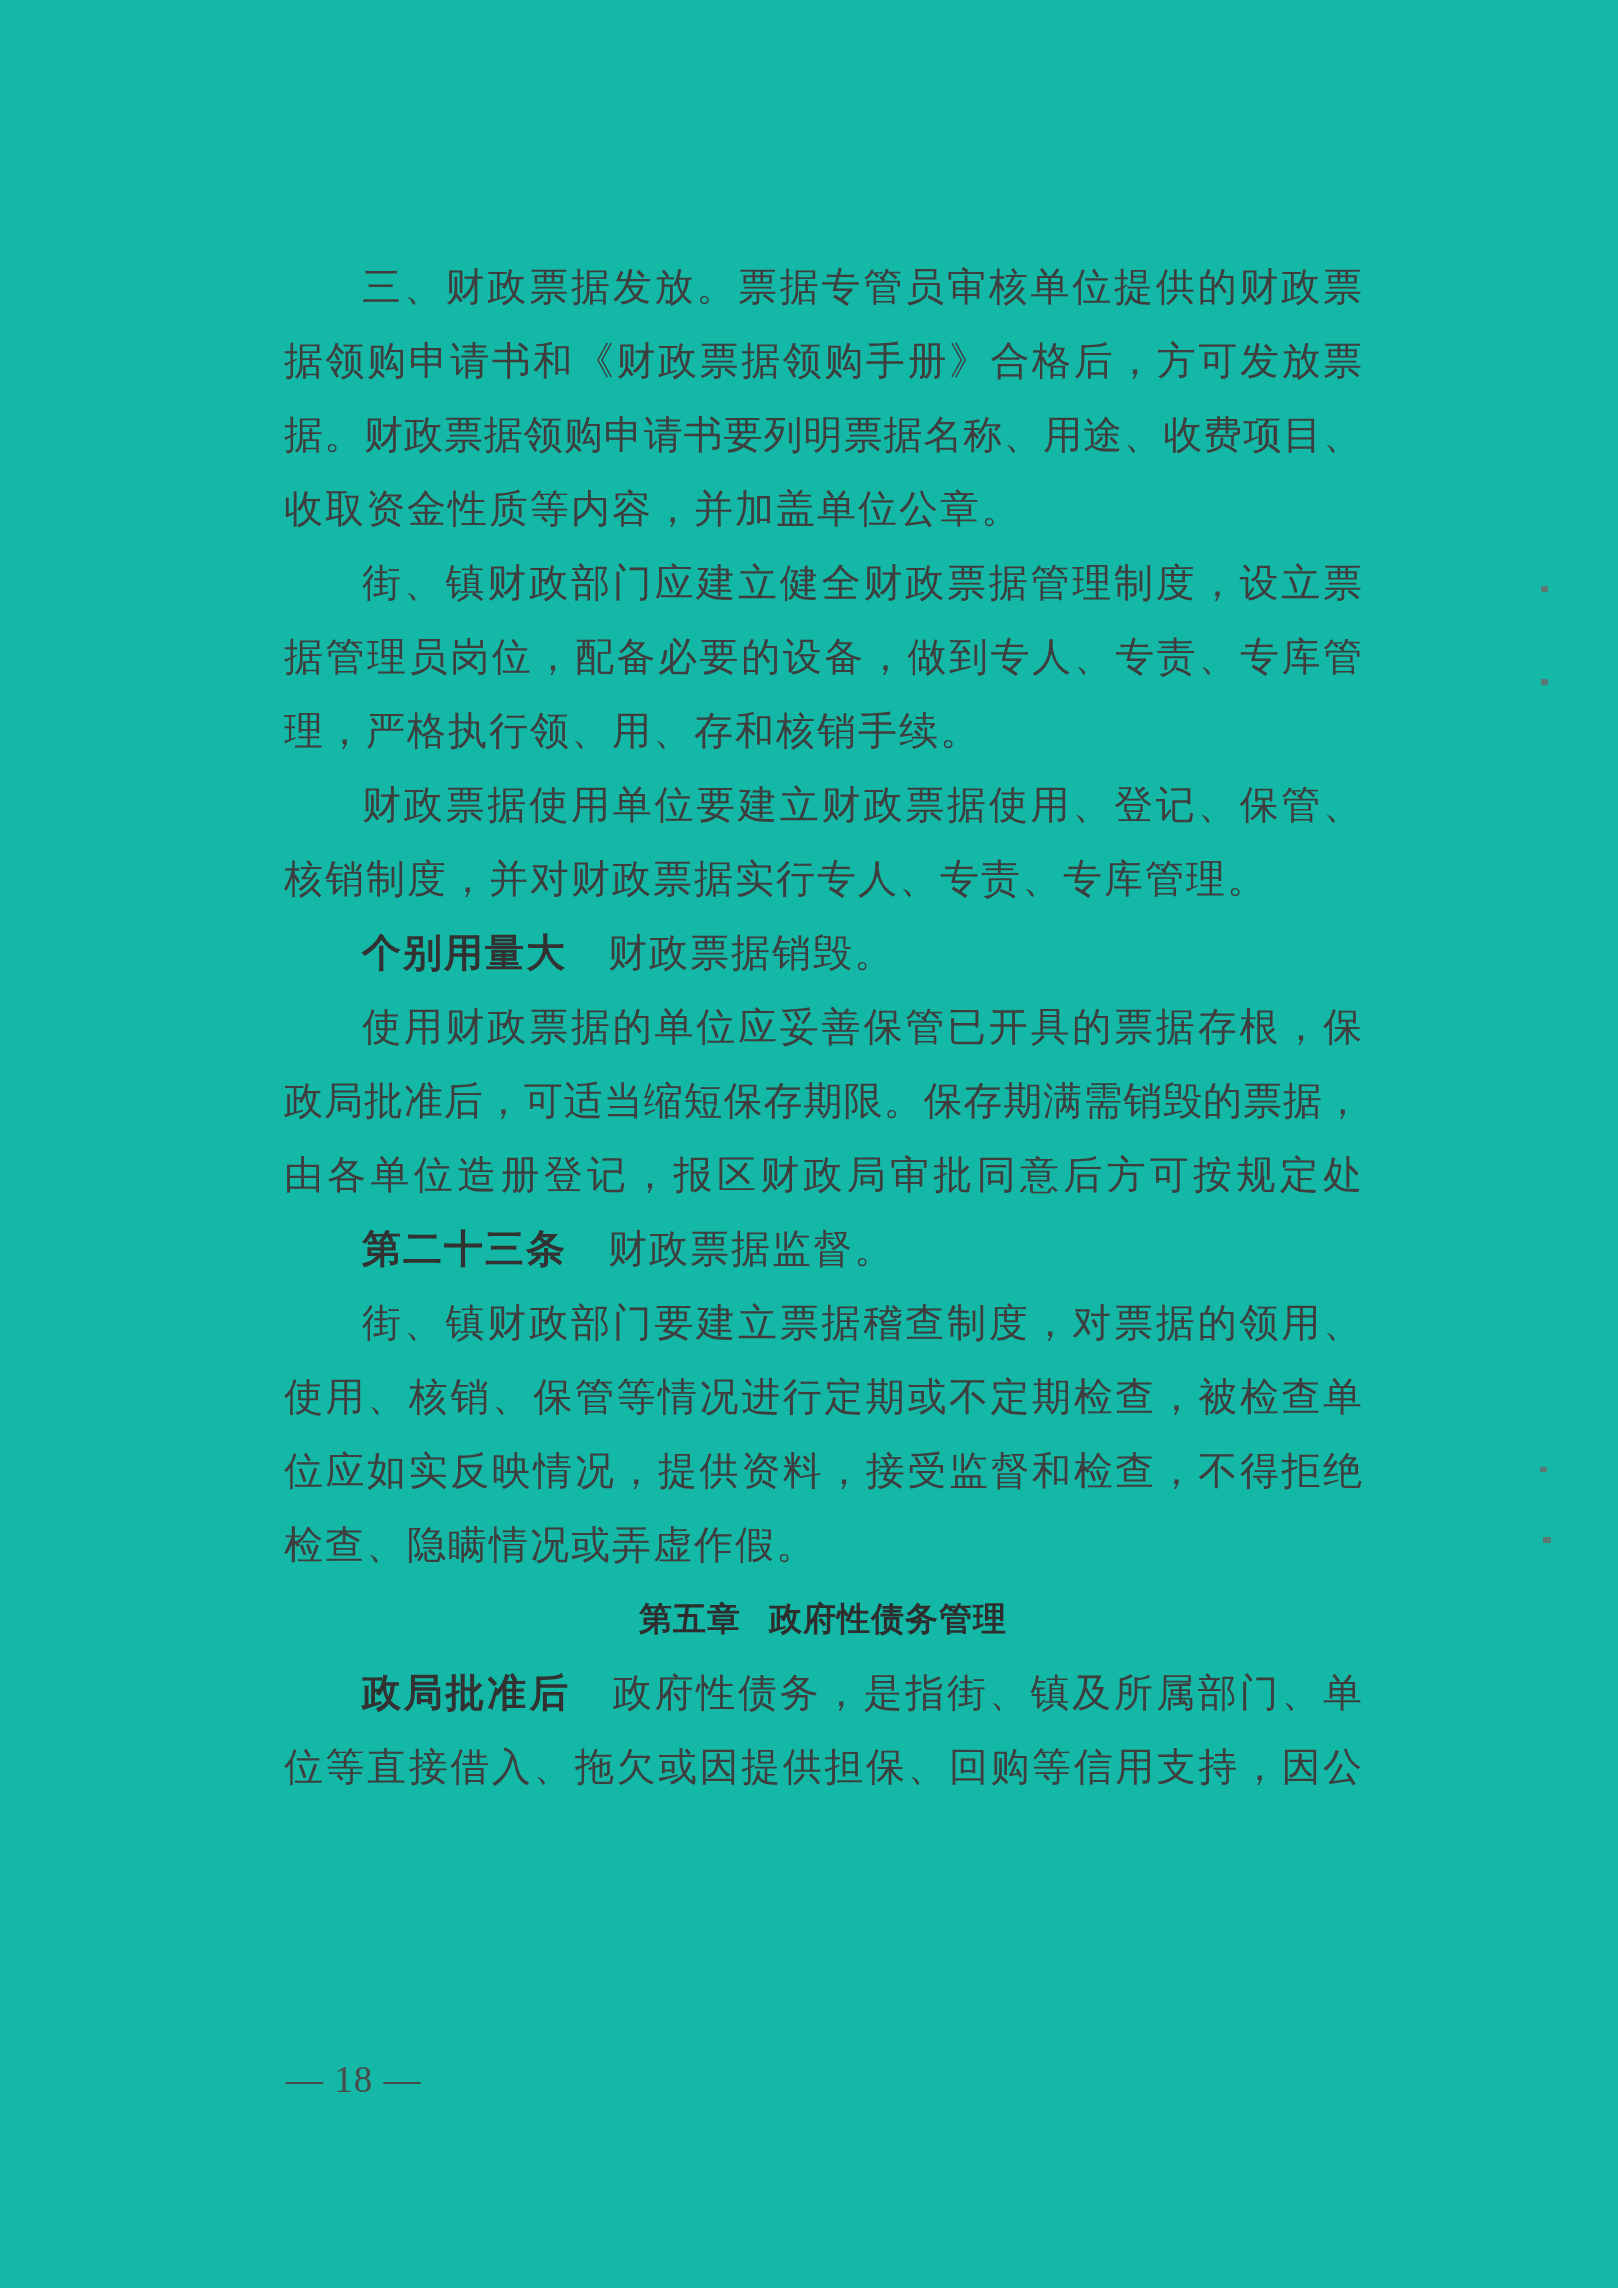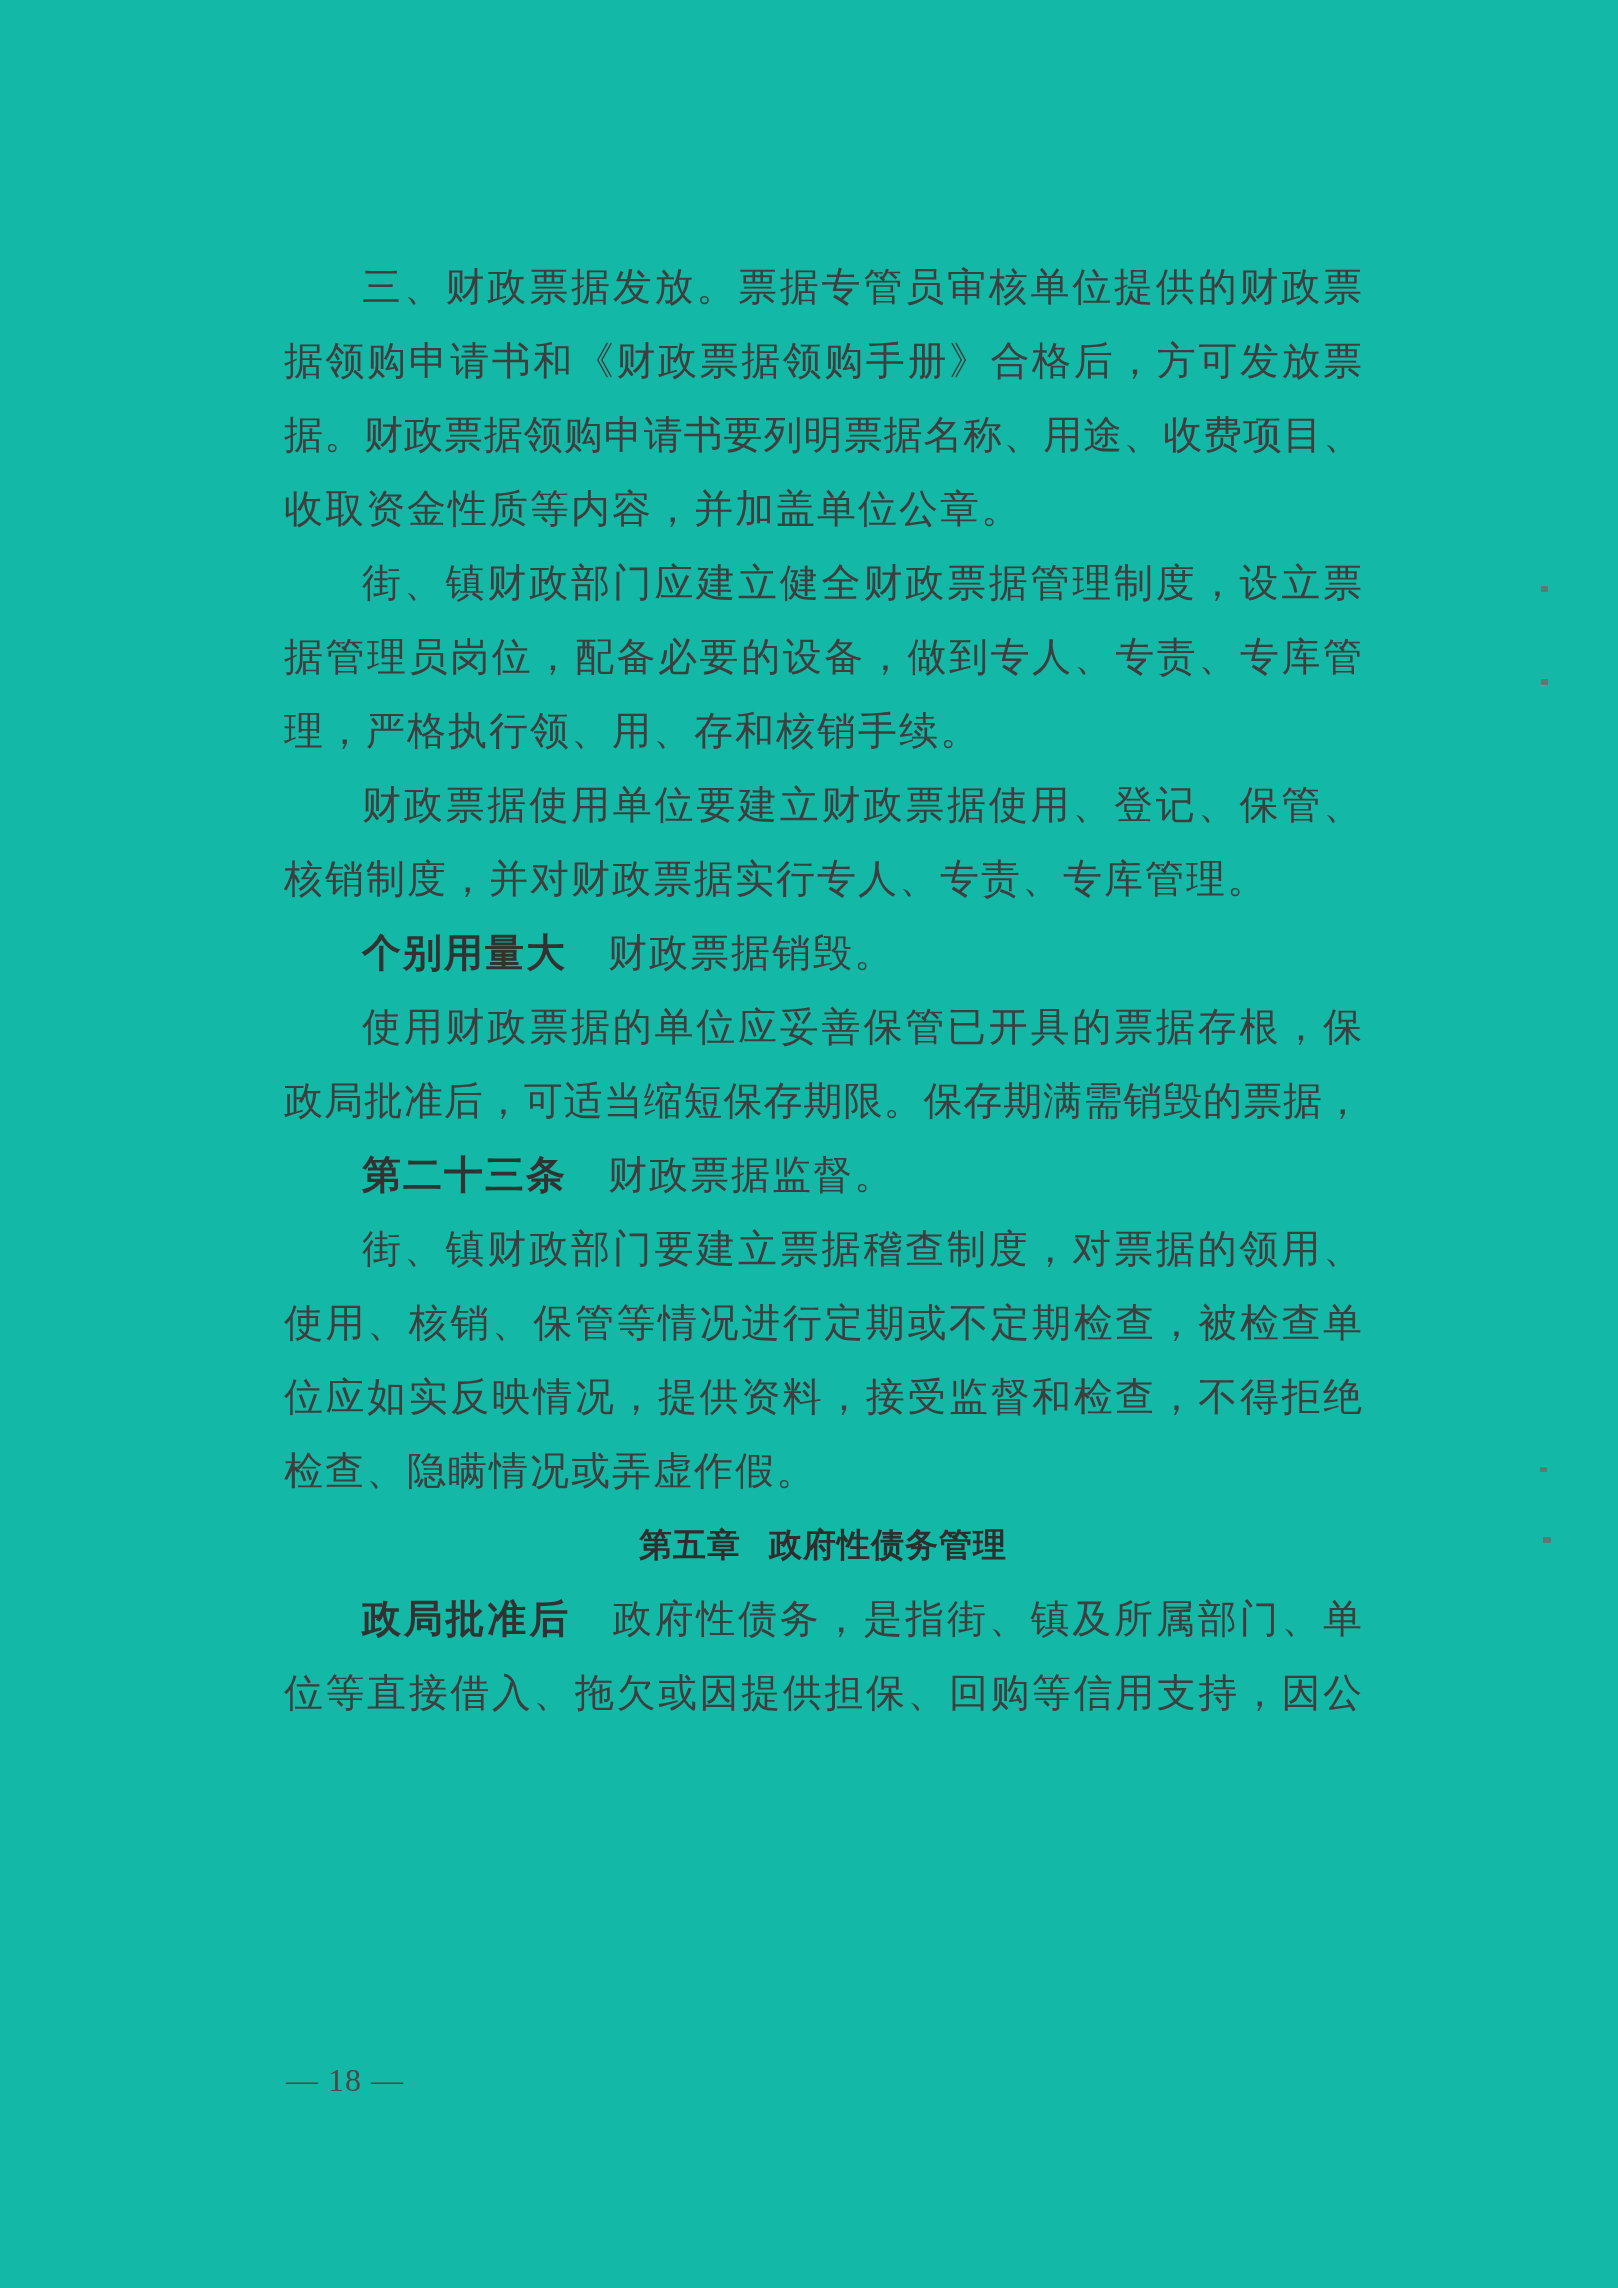--- a/index.html
+++ b/index.html
@@ -39,21 +39,21 @@
     font-weight: bold;
     font-size: 33px;
     color: #2e2e2e;
     letter-spacing: 1px;
   }
   .chapter-title { margin-left: 0.85em; }
   .page-number {
     position: absolute;
     left: 286px;
     top: 2058px;
-    font-size: 32px;
+    font-size: 37px;
     color: #4a4a4a;
     letter-spacing: 1px;
     line-height: 44px;
   }
   .speck {
     position: absolute;
     background: #6b6b6b;
     border-radius: 1px;
     opacity: 0.85;
   }
@@ -79,20 +79,21 @@
     <div class="line just">据管理员岗位，配备必要的设备，做到专人、专责、专库管</div>
     <div class="line left">理，严格执行领、用、存和核销手续。</div>
 
     <div class="line just ind">财政票据使用单位要建立财政票据使用、登记、保管、</div>
     <div class="line left">核销制度，并对财政票据实行专人、专责、专库管理。</div>
 
     <div class="line left ind"><span class="lead">个别用量大</span><span>　财政票据销毁。</span></div>
 
     <div class="line just ind">使用财政票据的单位应妥善保管已开具的票据存根，保</div>
     <div class="line just">政局批准后，可适当缩短保存期限。保存期满需销毁的票据，</div>
+    <div class="line just">由各单位造册登记，报区财政局审批同意后方可按规定处</div>
 
     <div class="line left ind"><span class="lead">第二十三条</span><span>　财政票据监督。</span></div>
 
     <div class="line just ind">街、镇财政部门要建立票据稽查制度，对票据的领用、</div>
     <div class="line just">使用、核销、保管等情况进行定期或不定期检查，被检查单</div>
     <div class="line just">位应如实反映情况，提供资料，接受监督和检查，不得拒绝</div>
     <div class="line left">检查、隐瞒情况或弄虚作假。</div>
 
     <div class="line chapter"><span>第五章</span><span class="chapter-title">政府性债务管理</span></div>
 

